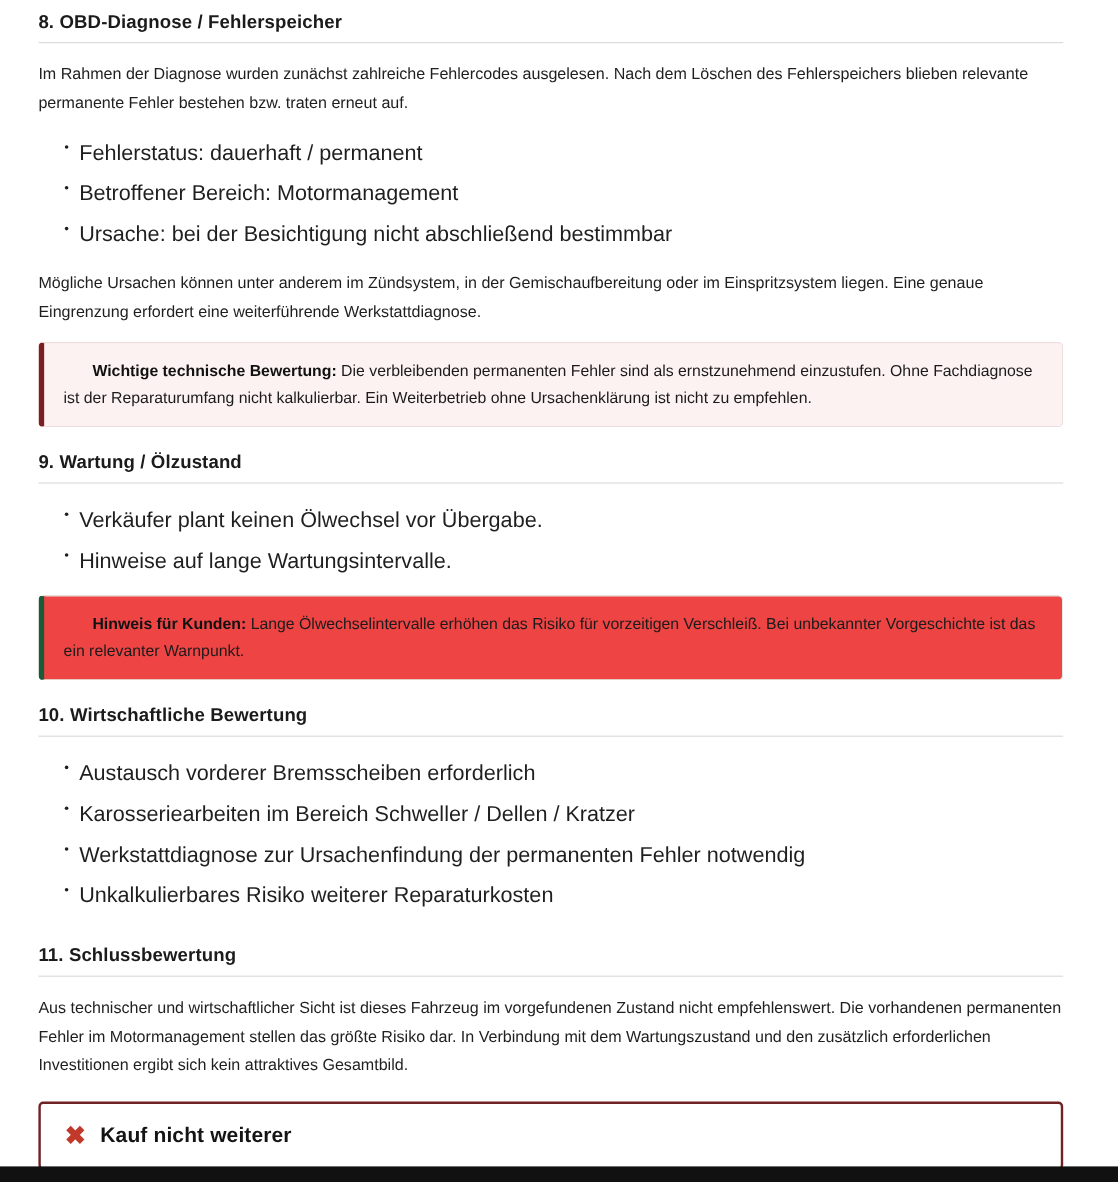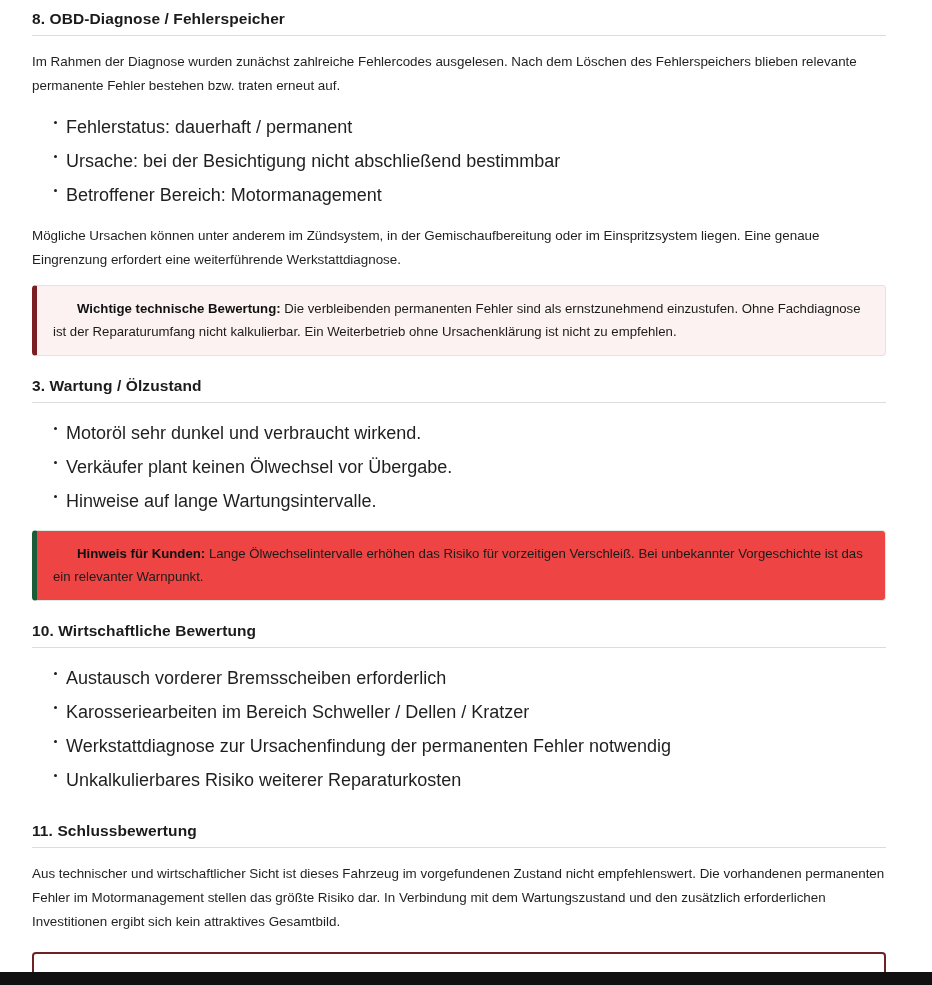--- a/index.html
+++ b/index.html
@@ -148,36 +148,35 @@
 <div class="page">
 
   <div class="spacer-top"></div>
 
   <section>
     <h2 class="section-title">8. OBD-Diagnose / Fehlerspeicher</h2>
     <hr class="title-rule">
     <p class="body-text">Im Rahmen der Diagnose wurden zunächst zahlreiche Fehlercodes ausgelesen. Nach dem Löschen des Fehlerspeichers blieben relevante permanente Fehler bestehen bzw. traten erneut auf.</p>
     <ul class="bullets">
       <li>Fehlerstatus: dauerhaft / permanent</li>
+      <li>Betroffener Bereich: Motormanagement</li>
       <li>Ursache: bei der Besichtigung nicht abschließend bestimmbar</li>
-      <li>Betroffener Bereich: Motormanagement</li>
     </ul>
     <p class="body-text">Mögliche Ursachen können unter anderem im Zündsystem, in der Gemischaufbereitung oder im Einspritzsystem liegen. Eine genaue Eingrenzung erfordert eine weiterführende Werkstattdiagnose.</p>
     <div class="callout danger">
       <b>Wichtige technische Bewertung:</b><span> Die verbleibenden permanenten Fehler sind als ernstzunehmend einzustufen. Ohne Fachdiagnose ist der Reparaturumfang nicht kalkulierbar. Ein Weiterbetrieb ohne Ursachenklärung ist nicht zu empfehlen.</span>
     </div>
   </section>
 
   <div class="sec-gap"></div>
 
   <section>
-    <h2 class="section-title">3. Wartung / Ölzustand</h2>
+    <h2 class="section-title">9. Wartung / Ölzustand</h2>
     <hr class="title-rule">
     <ul class="bullets">
-      <li>Motoröl sehr dunkel und verbraucht wirkend.</li>
       <li>Verkäufer plant keinen Ölwechsel vor Übergabe.</li>
       <li>Hinweise auf lange Wartungsintervalle.</li>
     </ul>
     <div class="callout note">
       <b>Hinweis für Kunden:</b><span> Lange Ölwechselintervalle erhöhen das Risiko für vorzeitigen Verschleiß. Bei unbekannter Vorgeschichte ist das ein relevanter Warnpunkt.</span>
     </div>
   </section>
 
   <div class="sec-gap"></div>
 

